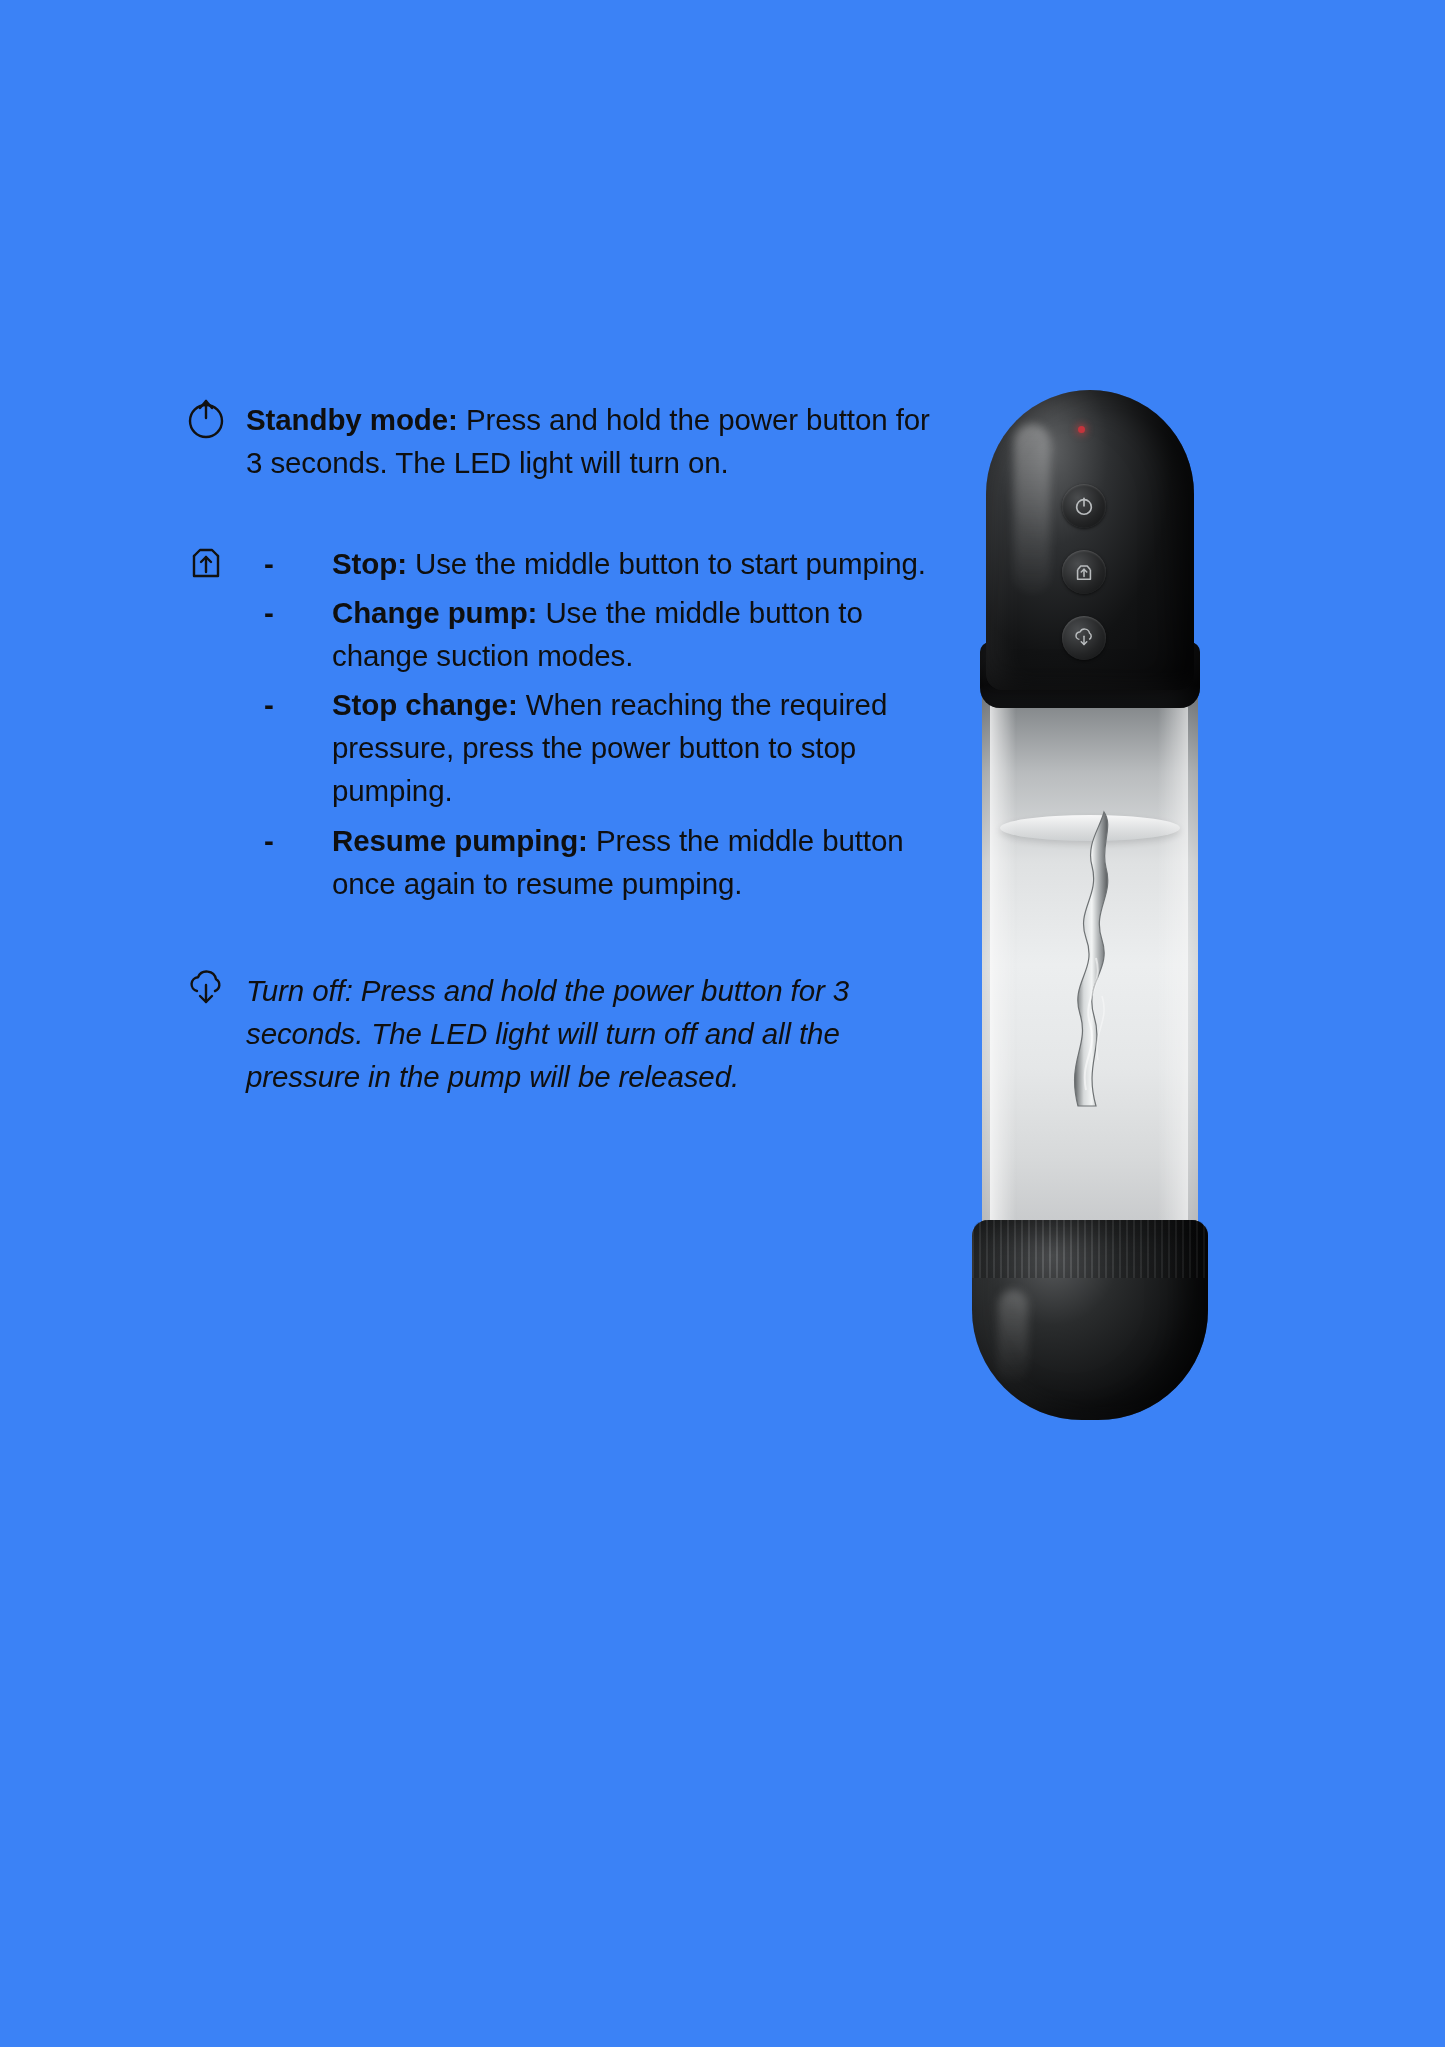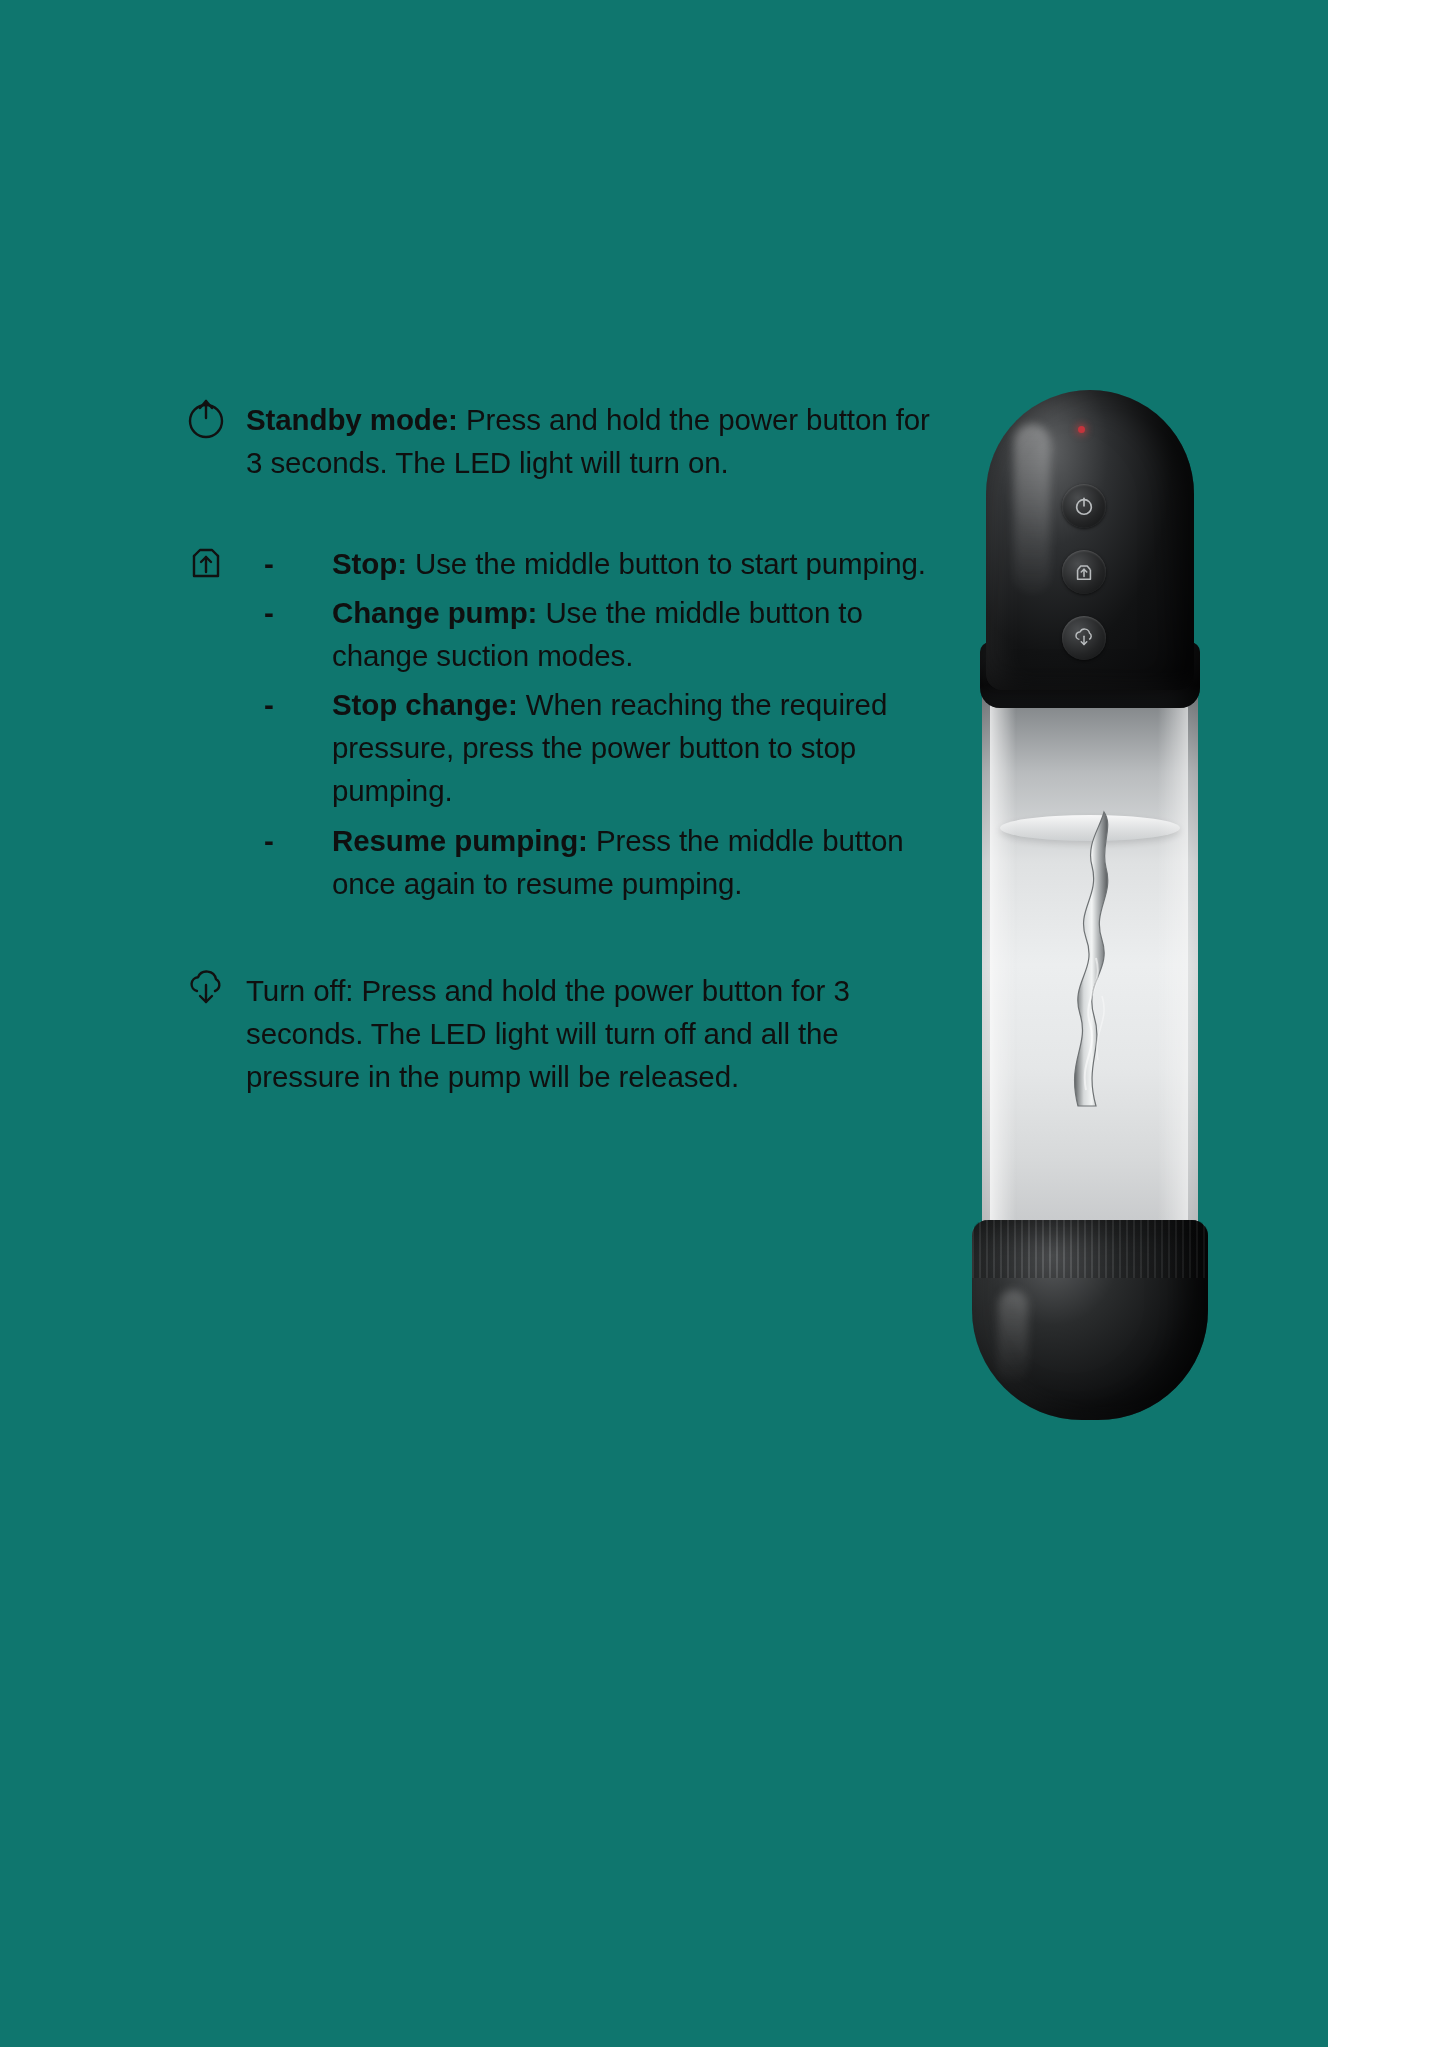--- a/index.html
+++ b/index.html
@@ -10,23 +10,23 @@
   body {
     width: 1445px;
     height: 2047px;
     position: relative;
     font-family: "Liberation Sans", sans-serif;
     overflow: hidden;
   }
   .page {
     position: absolute;
     left: 0; top: 0;
-    width: 1328px;
+    width: 1445px;
     height: 2047px;
-    background: #0f766e;
+    background: #3b82f6;
   }
 
   
   .instructions {
     position: absolute;
     left: 178px;
     top: 398px;
     width: 760px;
   }
 
@@ -299,21 +299,21 @@
 
     <div class="block" style="margin-top:64px;">
       <div class="icon-slot">
         <svg width="42" height="42" viewBox="0 0 42 42">
           <path d="M12,22 a7,7 0 0 1 1,-13.8 a9.5,9.5 0 0 1 18,2 a6.5,6.5 0 0 1 -1,11.8" fill="none" stroke="#111" stroke-width="2.4" stroke-linecap="round" stroke-linejoin="round"></path>
           <line x1="21" y1="16" x2="21" y2="33" stroke="#111" stroke-width="2.4" stroke-linecap="round"></line>
           <polyline points="15,27 21,33 27,27" fill="none" stroke="#111" stroke-width="2.4" stroke-linecap="round" stroke-linejoin="round"></polyline>
         </svg>
       </div>
       <div class="block-body">
-        <p class="para tight" style="margin-top:16px;">Turn off: Press and hold the power button for 3 seconds. The LED light will turn off and all the pressure in the pump will be released.</p>
+        <p class="para tight" style="margin-top:16px;font-style:italic;">Turn off: Press and hold the power button for 3 seconds. The LED light will turn off and all the pressure in the pump will be released.</p>
       </div>
     </div>
 
   </div>
 
   <div class="product">
 
     <div class="chamber">
       <div class="chamber-glass-l"></div>
       <div class="chamber-glass-r"></div>

